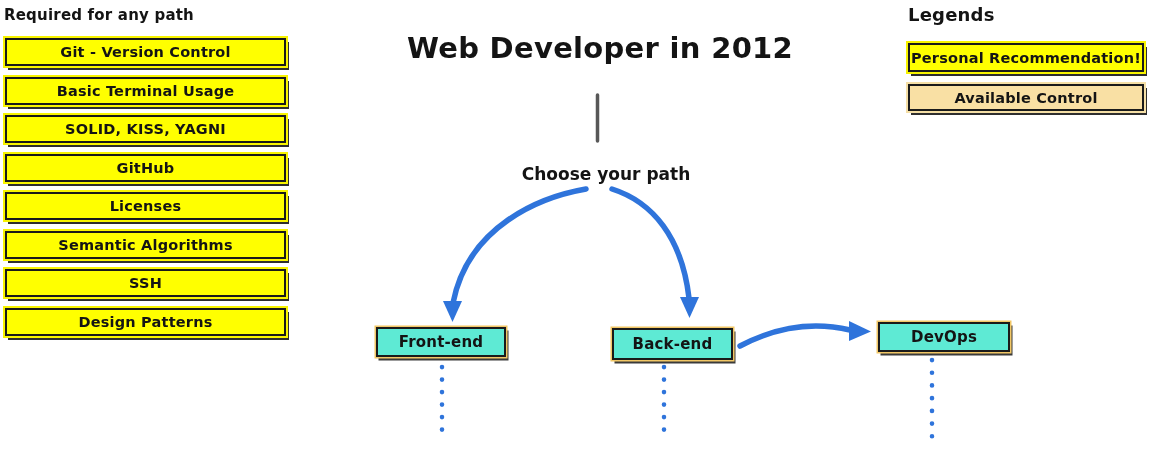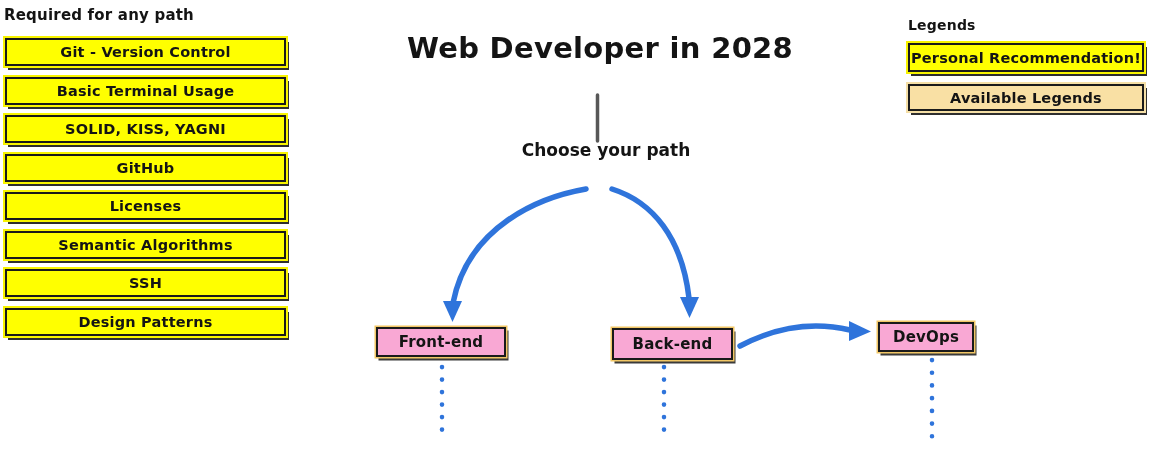--- a/index.html
+++ b/index.html
@@ -38,21 +38,21 @@
   }
   .yellow-box {
     background: #FFFF00;
     box-shadow: 0 0 0 2px #F8F400, 3px 4px 0 #2E2E2E;
   }
   .tan-box {
     background: #F9E0A4;
     box-shadow: 0 0 0 2px #F5DFA6, 3px 4px 0 #2E2E2E;
   }
   .gold-box {
-    background: #f9a8d4;
+    background: #5eead4;
     box-shadow: 0 0 0 1.5px #F2C766, 2.5px 3.5px 0 #3A3A3A;
     font-weight: 700;
     font-size: 15px;
   }
 
   
   #required-list {
     position: absolute;
     left: 5px;
     top: 38px;
@@ -70,36 +70,36 @@
     top: 31px;
     transform: translateX(-50%);
     font-size: 29px;
     font-weight: 700;
     letter-spacing: 0.3px;
     white-space: nowrap;
   }
   #choose-path-label {
     position: absolute;
     left: 606px;
-    top: 140px;
+    top: 164px;
     transform: translateX(-50%);
     font-size: 17px;
     font-weight: 700;
     white-space: nowrap;
   }
 
   
-  #legend-heading { left: 908px; top: 17px; font-size: 14px; }
+  #legend-heading { left: 908px; top: 4px; font-size: 18px; }
   #legend-personal { left: 908px; top: 43px; width: 236px; height: 29px; }
   #legend-available { left: 908px; top: 84px; width: 236px; height: 27px; }
 
   
   #node-frontend { left: 376px; top: 327px; width: 130px; height: 30px; }
   #node-backend  { left: 612px; top: 328px; width: 121px; height: 32px; }
-  #node-devops   { left: 878px; top: 322px; width: 96px; height: 30px; }
+  #node-devops   { left: 878px; top: 322px; width: 132px; height: 30px; }
 
   
   #connector-layer {
     position: absolute;
     left: 0; top: 0;
     width: 1149px; height: 460px;
     pointer-events: none;
   }
 </style>
 </head>
@@ -113,29 +113,29 @@
     <div class="sketch-box yellow-box">Git - Version Control</div>
     <div class="sketch-box yellow-box">Basic Terminal Usage</div>
     <div class="sketch-box yellow-box">SOLID, KISS, YAGNI</div>
     <div class="sketch-box yellow-box">GitHub</div>
     <div class="sketch-box yellow-box">Licenses</div>
     <div class="sketch-box yellow-box">Semantic Algorithms</div>
     <div class="sketch-box yellow-box">SSH</div>
     <div class="sketch-box yellow-box">Design Patterns</div>
   </div>
 
-  <div id="page-title">Web Developer in 2028</div>
+  <div id="page-title">Web Developer in 2012</div>
 
   <div id="choose-path-label">Choose your path</div>
 
   <div class="abs sec-heading" id="legend-heading">Legends</div>
 
   <div class="abs sketch-box yellow-box" id="legend-personal">Personal Recommendation!</div>
 
-  <div class="abs sketch-box tan-box" id="legend-available">Available Legends</div>
+  <div class="abs sketch-box tan-box" id="legend-available">Available Control</div>
 
   <div class="abs sketch-box gold-box" id="node-frontend">Front-end</div>
 
   <div class="abs sketch-box gold-box" id="node-backend">Back-end</div>
 
   <div class="abs sketch-box gold-box" id="node-devops">DevOps</div>
 
   <svg id="connector-layer" viewBox="0 0 1149 460" xmlns="http://www.w3.org/2000/svg">
 
     <path d="M597.5,95 L597.5,141" fill="none" stroke-width="3.5" stroke-linecap="round" stroke="#585858"></path>

